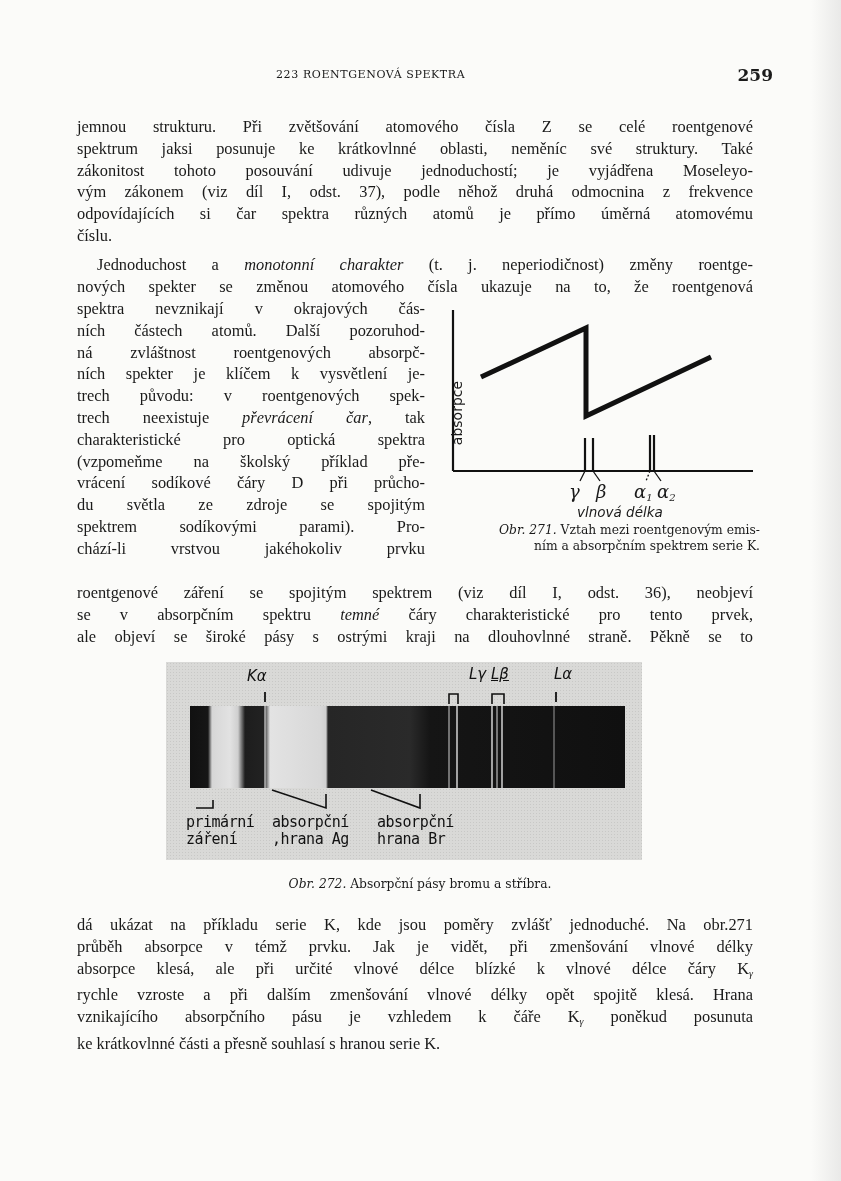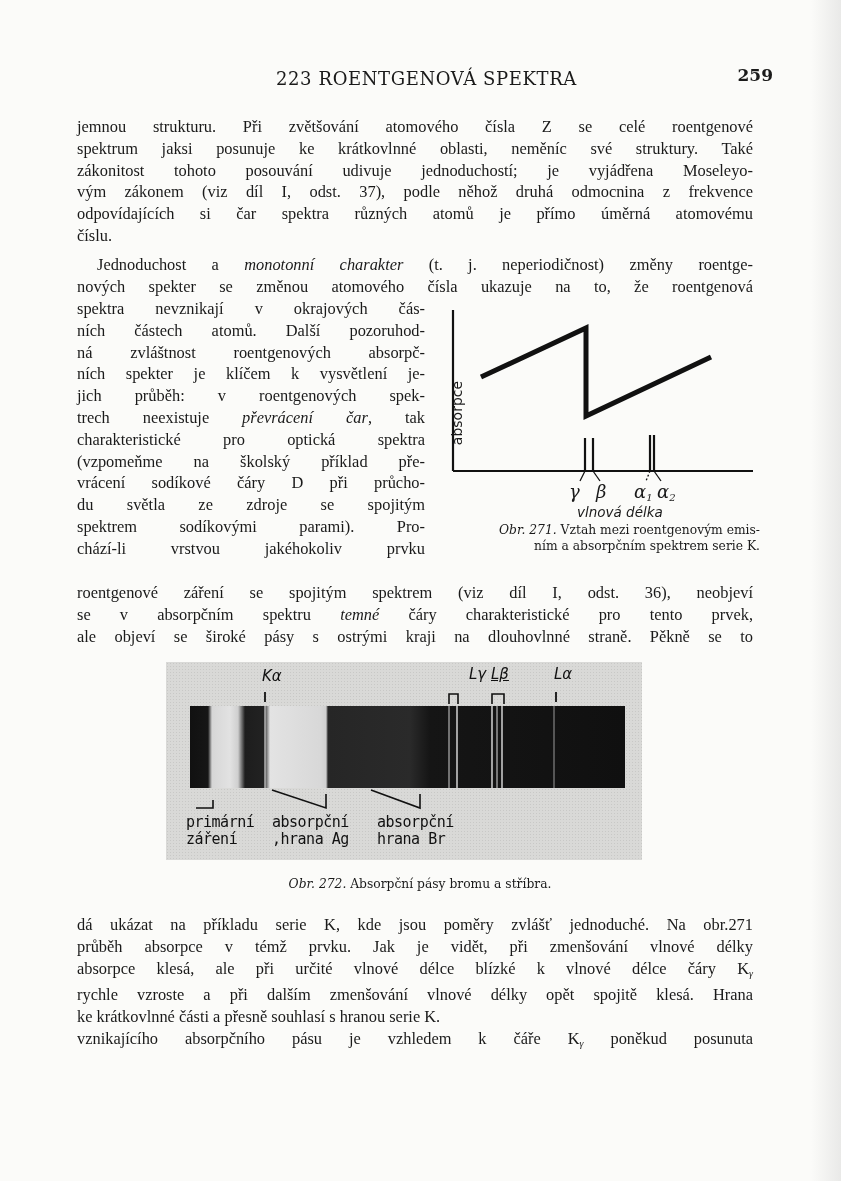--- a/index.html
+++ b/index.html
@@ -10,21 +10,21 @@
     color:#1a1a1a;
   }
   .edge-shade {
     position:absolute; right:0; top:0; width:30px; height:1181px;
     background:linear-gradient(to right, rgba(255,255,255,0), rgba(200,200,200,0.35));
   }
   .header {
     position:absolute; top:66px; left:270px; right:70px; height:24px;
   }
   .header .running-title {
-    position:absolute; left:6px; top:2px; font-size:18px; letter-spacing:0.6px;
+    position:absolute; left:6px; top:2px; font-size:11px; letter-spacing:0.6px;
     font-family:"DejaVu Serif", serif;
   }
   .header .page-number {
     position:absolute; right:-2px; top:-1px; font-size:17px; font-weight:bold;
   }
   .text-block {
     position:absolute; left:77px; width:676px;
     font-size:16.4px; line-height:21.8px; text-align:justify;
     font-family:"Liberation Serif", serif;
   }
@@ -102,21 +102,21 @@
 <div class="text-block" style="top:254px;">
   <span class="line" style="padding-left:20px;"><span>Jednoduchost a </span><em>monotonní charakter</em><span> (t. j. neperiodičnost) změny roentge-</span></span>
   <span class="line">nových spekter se změnou atomového čísla ukazuje na to, že roentgenová</span>
 </div>
 
 <div class="text-block narrow" style="top:298px;">
   <span class="line">spektra nevznikají v okrajových čás-</span>
   <span class="line">ních částech atomů. Další pozoruhod-</span>
   <span class="line">ná zvláštnost roentgenových absorpč-</span>
   <span class="line">ních spekter je klíčem k vysvětlení je-</span>
-  <span class="line">jich průběh: v roentgenových spek-</span>
+  <span class="line">trech původu: v roentgenových spek-</span>
   <span class="line"><span>trech neexistuje </span><em>převrácení čar</em><span>, tak</span></span>
   <span class="line">charakteristické pro optická spektra</span>
   <span class="line">(vzpomeňme na školský příklad pře-</span>
   <span class="line">vrácení sodíkové čáry D při průcho-</span>
   <span class="line">du světla ze zdroje se spojitým</span>
   <span class="line">spektrem sodíkovými parami). Pro-</span>
   <span class="line">chází-li vrstvou jakéhokoliv prvku</span>
 </div>
 
 <div class="text-block" style="top:582px;">
@@ -162,21 +162,21 @@
     <line x1="336" y1="44" x2="336" y2="126" stroke="#f0f0f0" stroke-width="1.3"></line>
     <line x1="388" y1="44" x2="388" y2="126" stroke="#9a9a9a" stroke-width="1"></line>
     <line x1="99" y1="30" x2="99" y2="40" stroke="#111" stroke-width="1.8"></line>
     <polyline points="283,42 283,32 292,32 292,42" fill="none" stroke="#111" stroke-width="1.6"></polyline>
     <polyline points="326,42 326,32 338,32 338,42" fill="none" stroke="#111" stroke-width="1.6"></polyline>
     <line x1="390" y1="30" x2="390" y2="40" stroke="#111" stroke-width="1.8"></line>
     <polyline points="47,138 47,146 30,146" fill="none" stroke="#111" stroke-width="1.6"></polyline>
     <polyline points="106,128 160,146 160,132" fill="none" stroke="#111" stroke-width="1.6"></polyline>
     <polyline points="205,128 254,146 254,132" fill="none" stroke="#111" stroke-width="1.6"></polyline>
   </svg>
-  <div class="label" style="left:96px; top:5px;">Kα</div>
+  <div class="label" style="left:81px; top:5px;">Kα</div>
   <div class="label" style="left:280px; top:3px;margin-left:23px;">Lγ</div>
   <div class="label" style="left:325px; top:3px;text-decoration:underline;">Lβ</div>
   <div class="label" style="left:388px; top:3px;">Lα</div>
   <div class="bottom-label" style="left:20px; top:152px;">
     <span>primární</span><br>
     <span>záření</span>
   </div>
   <div class="bottom-label" style="left:106px; top:152px;">
     <span>absorpční</span><br>
     <span>,hrana Ag</span>
@@ -188,15 +188,15 @@
 </div>
 <div class="caption" style="left:200px; top:876px; width:440px;">
   <span class="obr">Obr. 272.</span><span> Absorpční pásy bromu a stříbra.</span>
 </div>
 
 <div class="text-block" style="top:914px;">
   <span class="line">dá ukázat na příkladu serie K, kde jsou poměry zvlášť jednoduché. Na obr.271</span>
   <span class="line">průběh absorpce v témž prvku. Jak je vidět, při zmenšování vlnové délky</span>
   <span class="line"><span>absorpce klesá, ale při určité vlnové délce blízké k vlnové délce čáry K</span><sub>γ</sub></span>
   <span class="line">rychle vzroste a při dalším zmenšování vlnové délky opět spojitě klesá. Hrana</span>
+  <span class="line"><span>vznikajícího absorpčního pásu je vzhledem k čáře K</span><sub>γ</sub><span> poněkud posunuta</span></span>
   <span class="line last">ke krátkovlnné části a přesně souhlasí s hranou serie K.</span>
-  <span class="line"><span>vznikajícího absorpčního pásu je vzhledem k čáře K</span><sub>γ</sub><span> poněkud posunuta</span></span>
 </div>
 
 </body></html>

